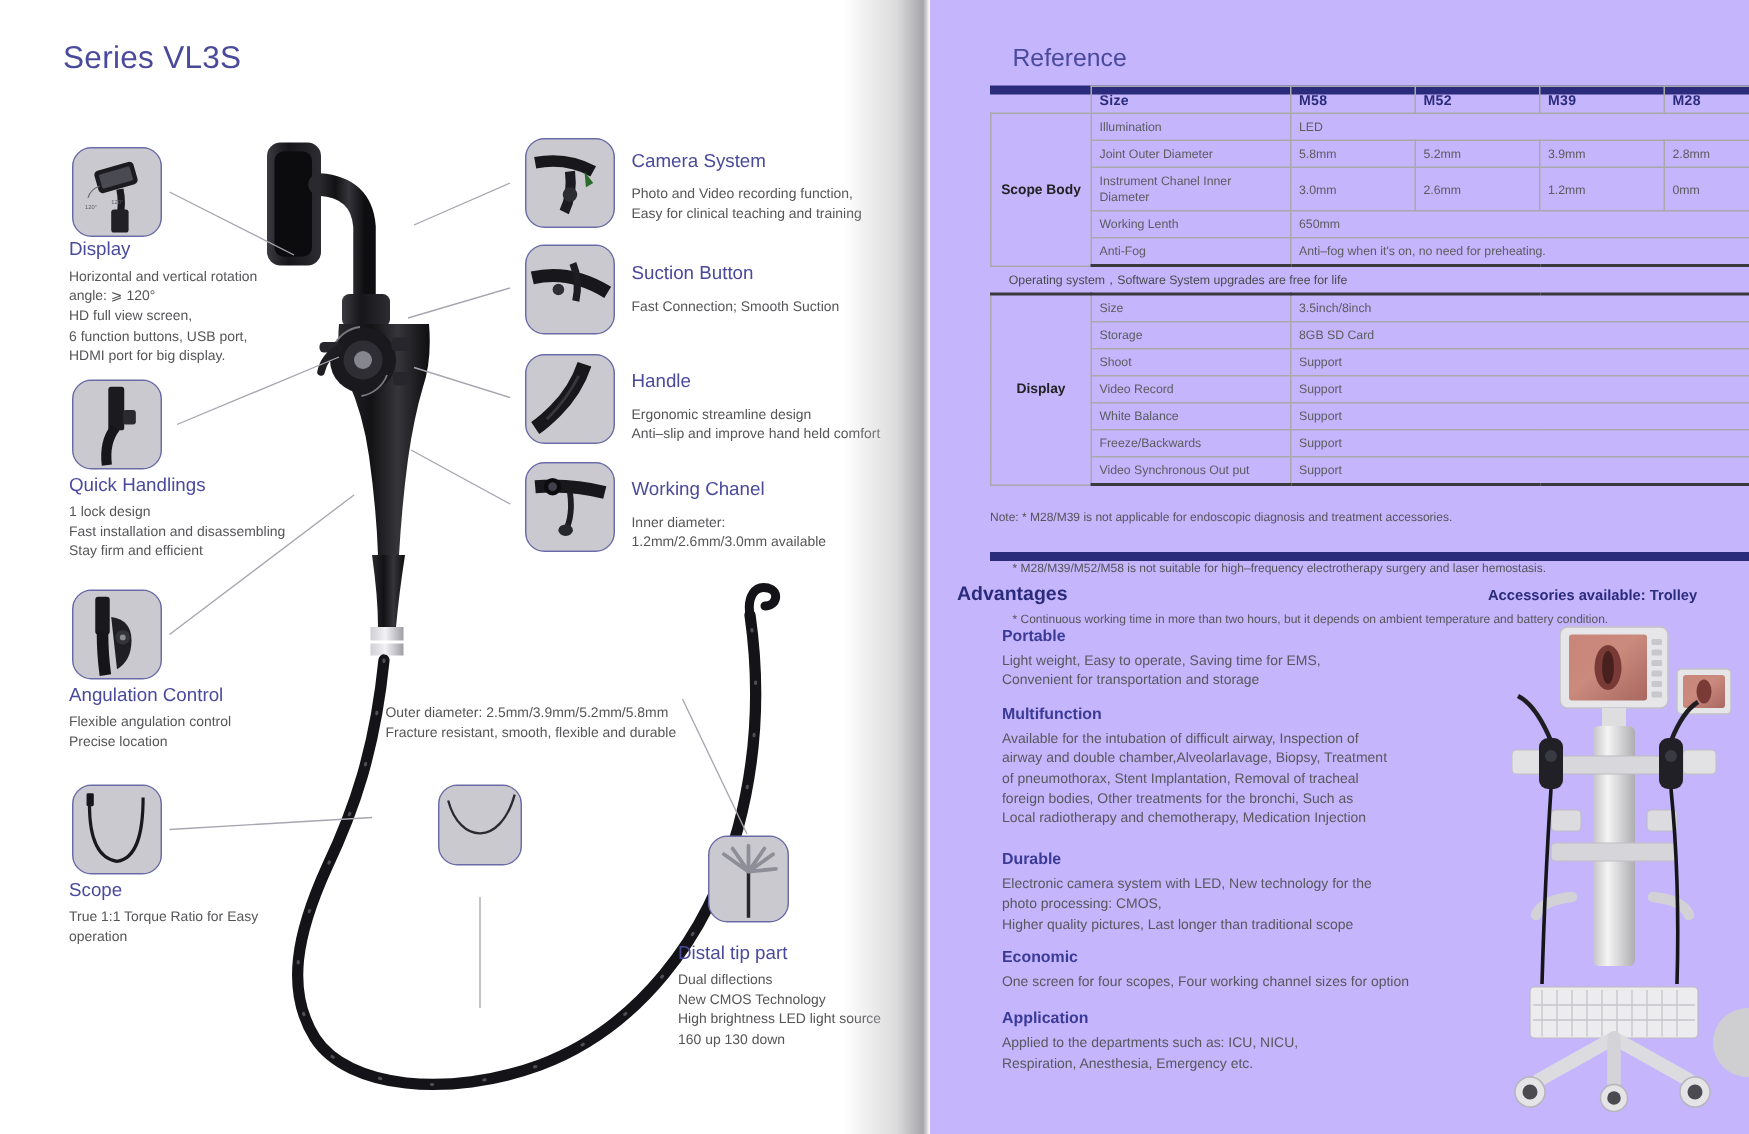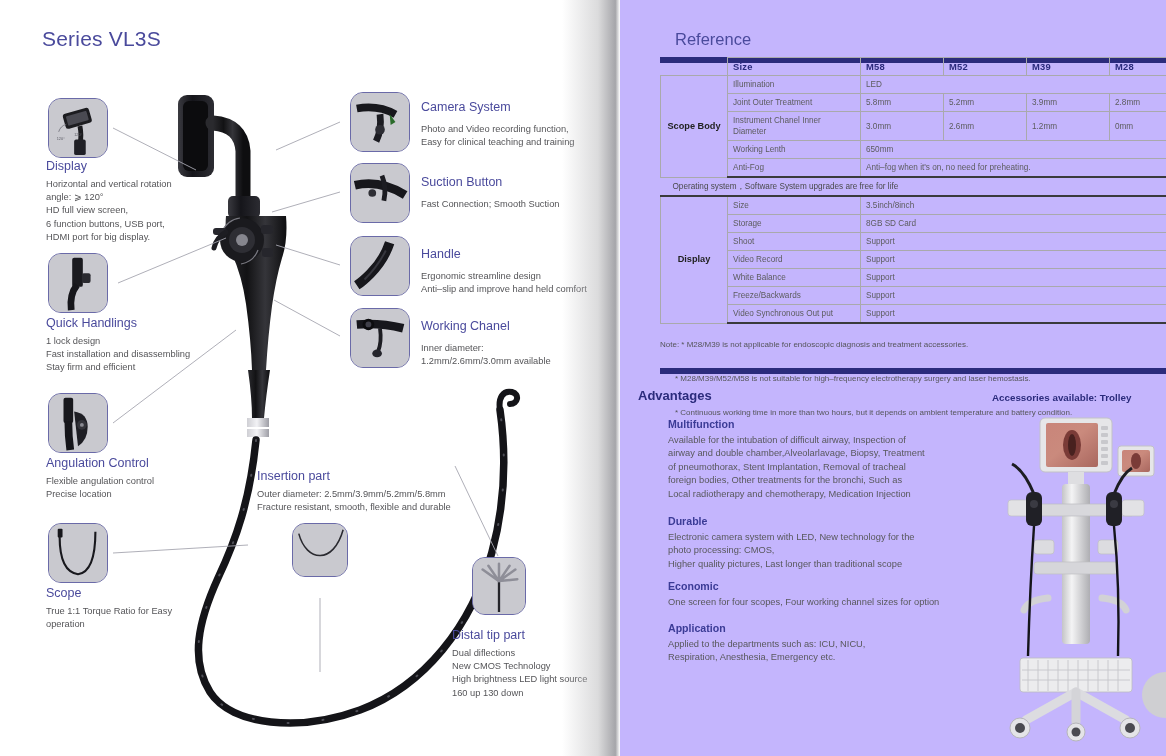--- a/index.html
+++ b/index.html
@@ -295,21 +295,20 @@
         <ellipse cx="27" cy="46" rx="5" ry="4" fill="#26262d"></ellipse>
       </svg>
     </div>
     <div class="callout" style="left:421px; top:319px; width:190px;">
       <div class="c-title big">Working Chanel</div>
       <div class="c-body" style="margin-top:9px;">Inner diameter:
 1.2mm/2.6mm/3.0mm available</div>
     </div>
 
     <div class="callout" style="left:257px; top:469px; width:260px;">
-      <div class="c-title big">Insertion part</div>
       <div class="c-body">Outer diameter: 2.5mm/3.9mm/5.2mm/5.8mm
 Fracture resistant, smooth, flexible and durable</div>
     </div>
     <div class="thumb" style="left:292px; top:523px; width:56px; height:54px;">
       <svg class="thumb-inner" viewBox="0 0 56 54">
         <rect width="56" height="54" fill="#c9c9cf"></rect>
         <path d="M6 10 C 14 40, 42 42, 52 6" stroke="#2a2a30" stroke-width="1.6" fill="none"></path>
       </svg>
     </div>
 
@@ -357,21 +356,21 @@
         </tr>
       </thead>
       <tbody>
 
         <tr>
           <td class="group" rowspan="5">Scope Body</td>
           <td>Illumination</td>
           <td colspan="4">LED</td>
         </tr>
         <tr>
-          <td>Joint Outer Treatment</td>
+          <td>Joint Outer Diameter</td>
           <td>5.8mm</td>
           <td>5.2mm</td>
           <td>3.9mm</td>
           <td>2.8mm</td>
         </tr>
         <tr>
           <td>Instrument Chanel Inner Diameter</td>
           <td>3.0mm</td>
           <td>2.6mm</td>
           <td>1.2mm</td>
@@ -426,20 +425,25 @@
       <div class="note">Note: * M28/M39 is not applicable for endoscopic diagnosis and treatment accessories.</div>
       <div class="note i">* M28/M39/M52/M58 is not suitable for high–frequency electrotherapy surgery and laser hemostasis.</div>
       <div class="note i">* Continuous working time in more than two hours, but it depends on ambient temperature and battery condition.</div>
     </div>
 
     <div class="navybar" style="left:40px; top:368px; width:506px; height:6px;"></div>
 
     <div id="adv-title">Advantages</div>
 
     <div id="adv-list">
+      <div class="adv-block">
+        <div class="adv-h">Portable</div>
+        <div class="adv-p">Light weight, Easy to operate, Saving time for EMS,
+Convenient for transportation and storage</div>
+      </div>
       <div class="adv-block">
         <div class="adv-h">Multifunction</div>
         <div class="adv-p">Available for the intubation of difficult airway, Inspection of
 airway and double chamber,Alveolarlavage, Biopsy, Treatment
 of pneumothorax, Stent Implantation, Removal of tracheal
 foreign bodies, Other treatments for the bronchi, Such as
 Local radiotherapy and chemotherapy, Medication Injection</div>
       </div>
       <div class="adv-block" style="margin-top:14px;">
         <div class="adv-h">Durable</div>

